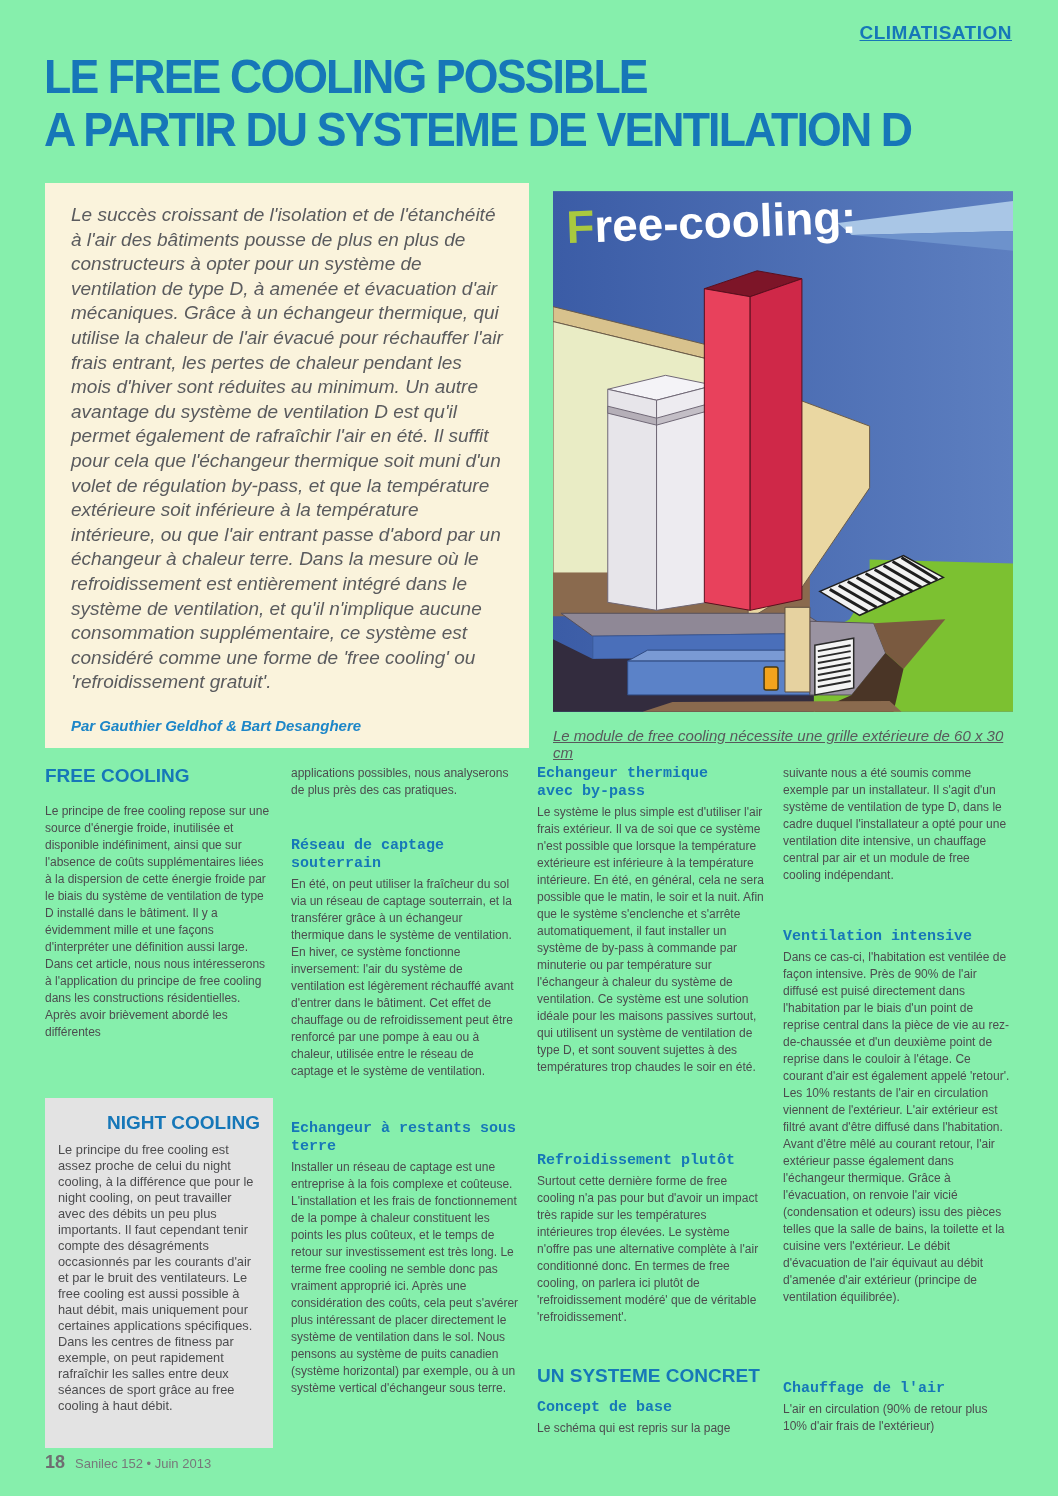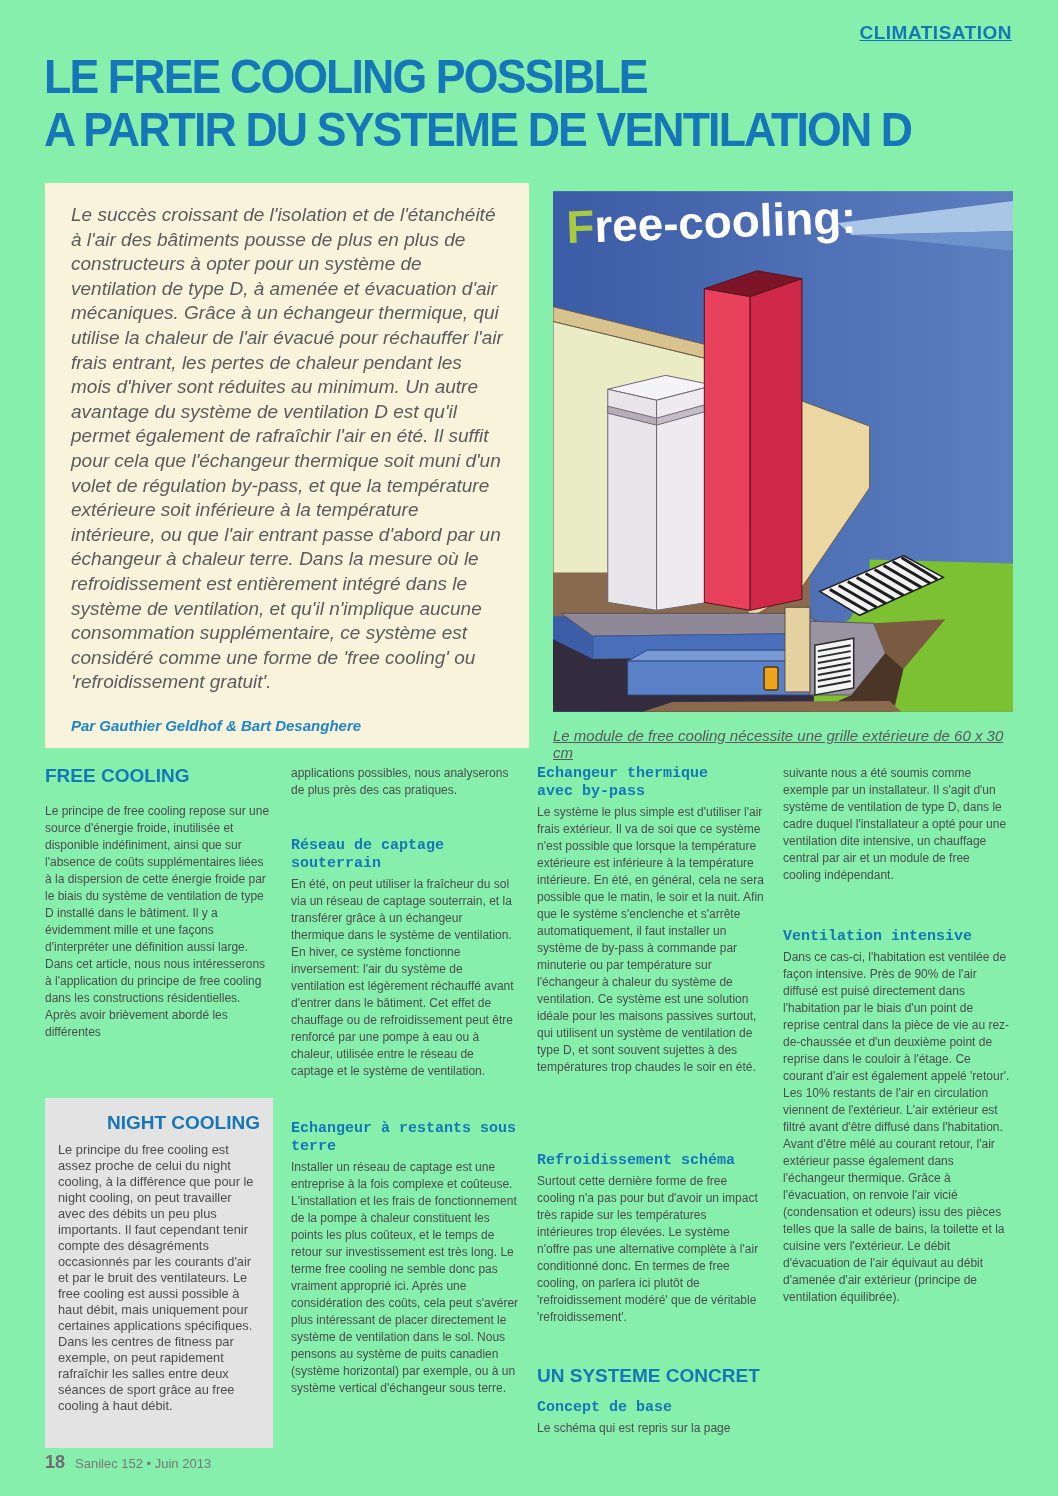--- a/index.html
+++ b/index.html
@@ -171,38 +171,42 @@
 
     <div class="col">
       <div class="block" style="height:387px">
         <h4 class="h-sub">
           <span style="display:block">Echangeur thermique</span>
           <span style="display:block">avec by-pass</span>
         </h4>
         <p class="body-p">Le système le plus simple est d'utiliser l'air frais extérieur. Il va de soi que ce système n'est possible que lorsque la température extérieure est inférieure à la température intérieure. En été, en général, cela ne sera possible que le matin, le soir et la nuit. Afin que le système s'enclenche et s'arrête automatiquement, il faut installer un système de by-pass à commande par minuterie ou par température sur l'échangeur à chaleur du système de ventilation. Ce système est une solution idéale pour les maisons passives surtout, qui utilisent un système de ventilation de type D, et sont souvent sujettes à des températures trop chaudes le soir en été.</p>
       </div>
       <div class="block" style="height:213px">
-        <h4 class="h-sub">Refroidissement schéma</h4>
+        <h4 class="h-sub">Refroidissement plutôt</h4>
         <p class="body-p">Surtout cette dernière forme de free cooling n'a pas pour but d'avoir un impact très rapide sur les températures intérieures trop élevées. Le système n'offre pas une alternative complète à l'air conditionné donc. En termes de free cooling, on parlera ici plutôt de 'refroidissement modéré' que de véritable 'refroidissement'.</p>
       </div>
       <div class="block">
         <h3 class="h-big" style="margin-bottom:12px">UN SYSTEME CONCRET</h3>
         <h4 class="h-sub">Concept de base</h4>
         <p class="body-p">Le schéma qui est repris sur la page</p>
       </div>
     </div>
 
     <div class="col">
       <div class="block" style="height:163px">
         <p class="body-p">suivante nous a été soumis comme exemple par un installateur. Il s'agit d'un système de ventilation de type D, dans le cadre duquel l'installateur a opté pour une ventilation dite intensive, un chauffage central par air et un module de free cooling indépendant.</p>
       </div>
       <div class="block" style="height:452px">
         <h4 class="h-sub">Ventilation intensive</h4>
         <p class="body-p">Dans ce cas-ci, l'habitation est ventilée de façon intensive. Près de 90%  de l'air diffusé est puisé directement dans l'habitation par le biais d'un point de reprise central dans la pièce de vie au rez-de-chaussée et d'un deuxième point de reprise dans le couloir à l'étage. Ce courant d'air est également appelé 'retour'. Les 10% restants de l'air en circulation viennent de l'extérieur. L'air extérieur est filtré avant d'être diffusé dans l'habitation. Avant d'être mêlé au courant retour, l'air extérieur passe également dans l'échangeur thermique. Grâce à l'évacuation, on renvoie l'air vicié (condensation et odeurs) issu des pièces telles que la salle de bains, la toilette et la cuisine vers l'extérieur. Le débit d'évacuation de l'air équivaut au débit d'amenée d'air extérieur (principe de ventilation équilibrée).</p>
       </div>
+      <div class="block">
+        <h4 class="h-sub">Chauffage de l'air</h4>
+        <p class="body-p">L'air en circulation (90%  de retour plus 10%  d'air frais de l'extérieur)</p>
+      </div>
     </div>
 
   </div>
 
   <div class="footer-left">
     <span class="footer-num">18</span><span>Sanilec 152 • Juin 2013</span>
   </div>
   <div class="footer-right">sanilec.pmg.be</div>
 
 </div>

